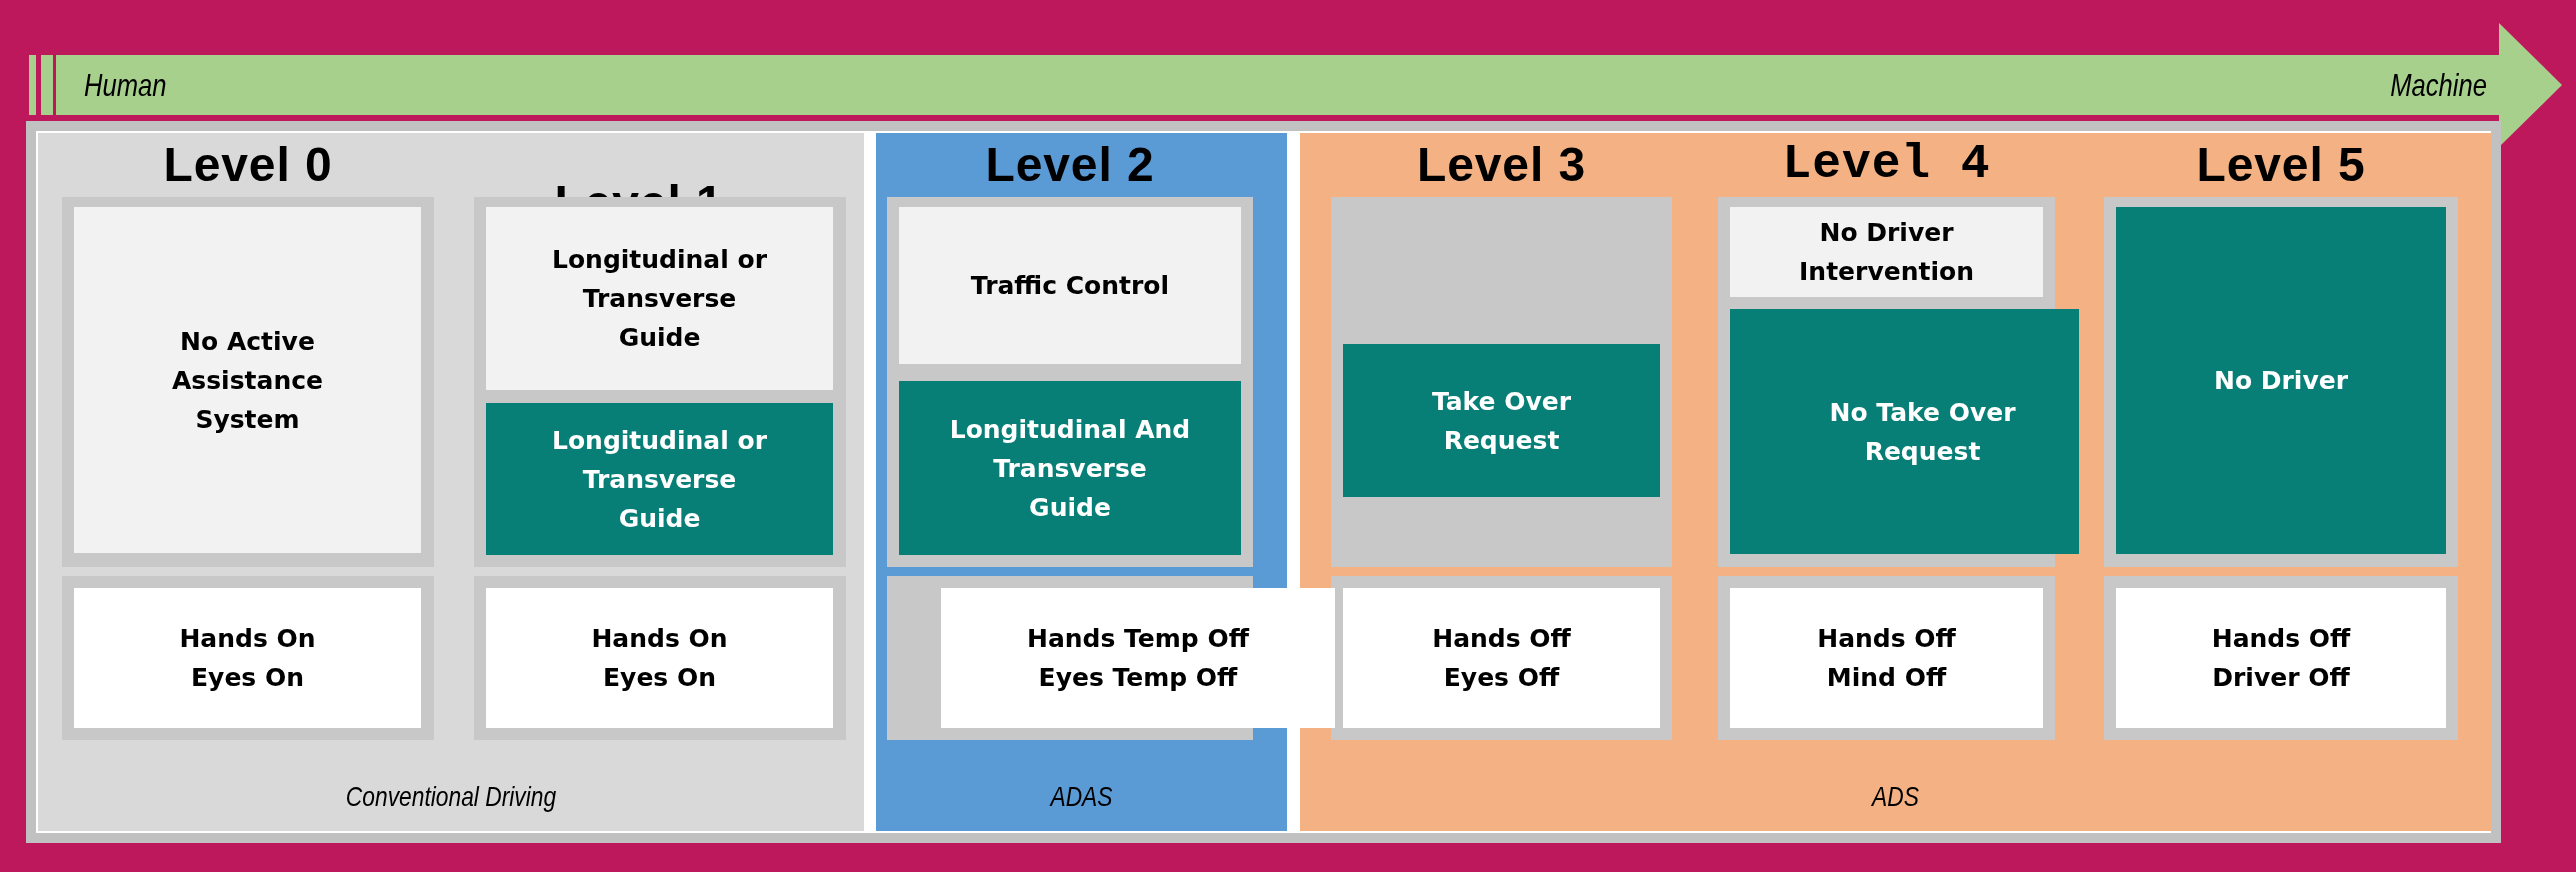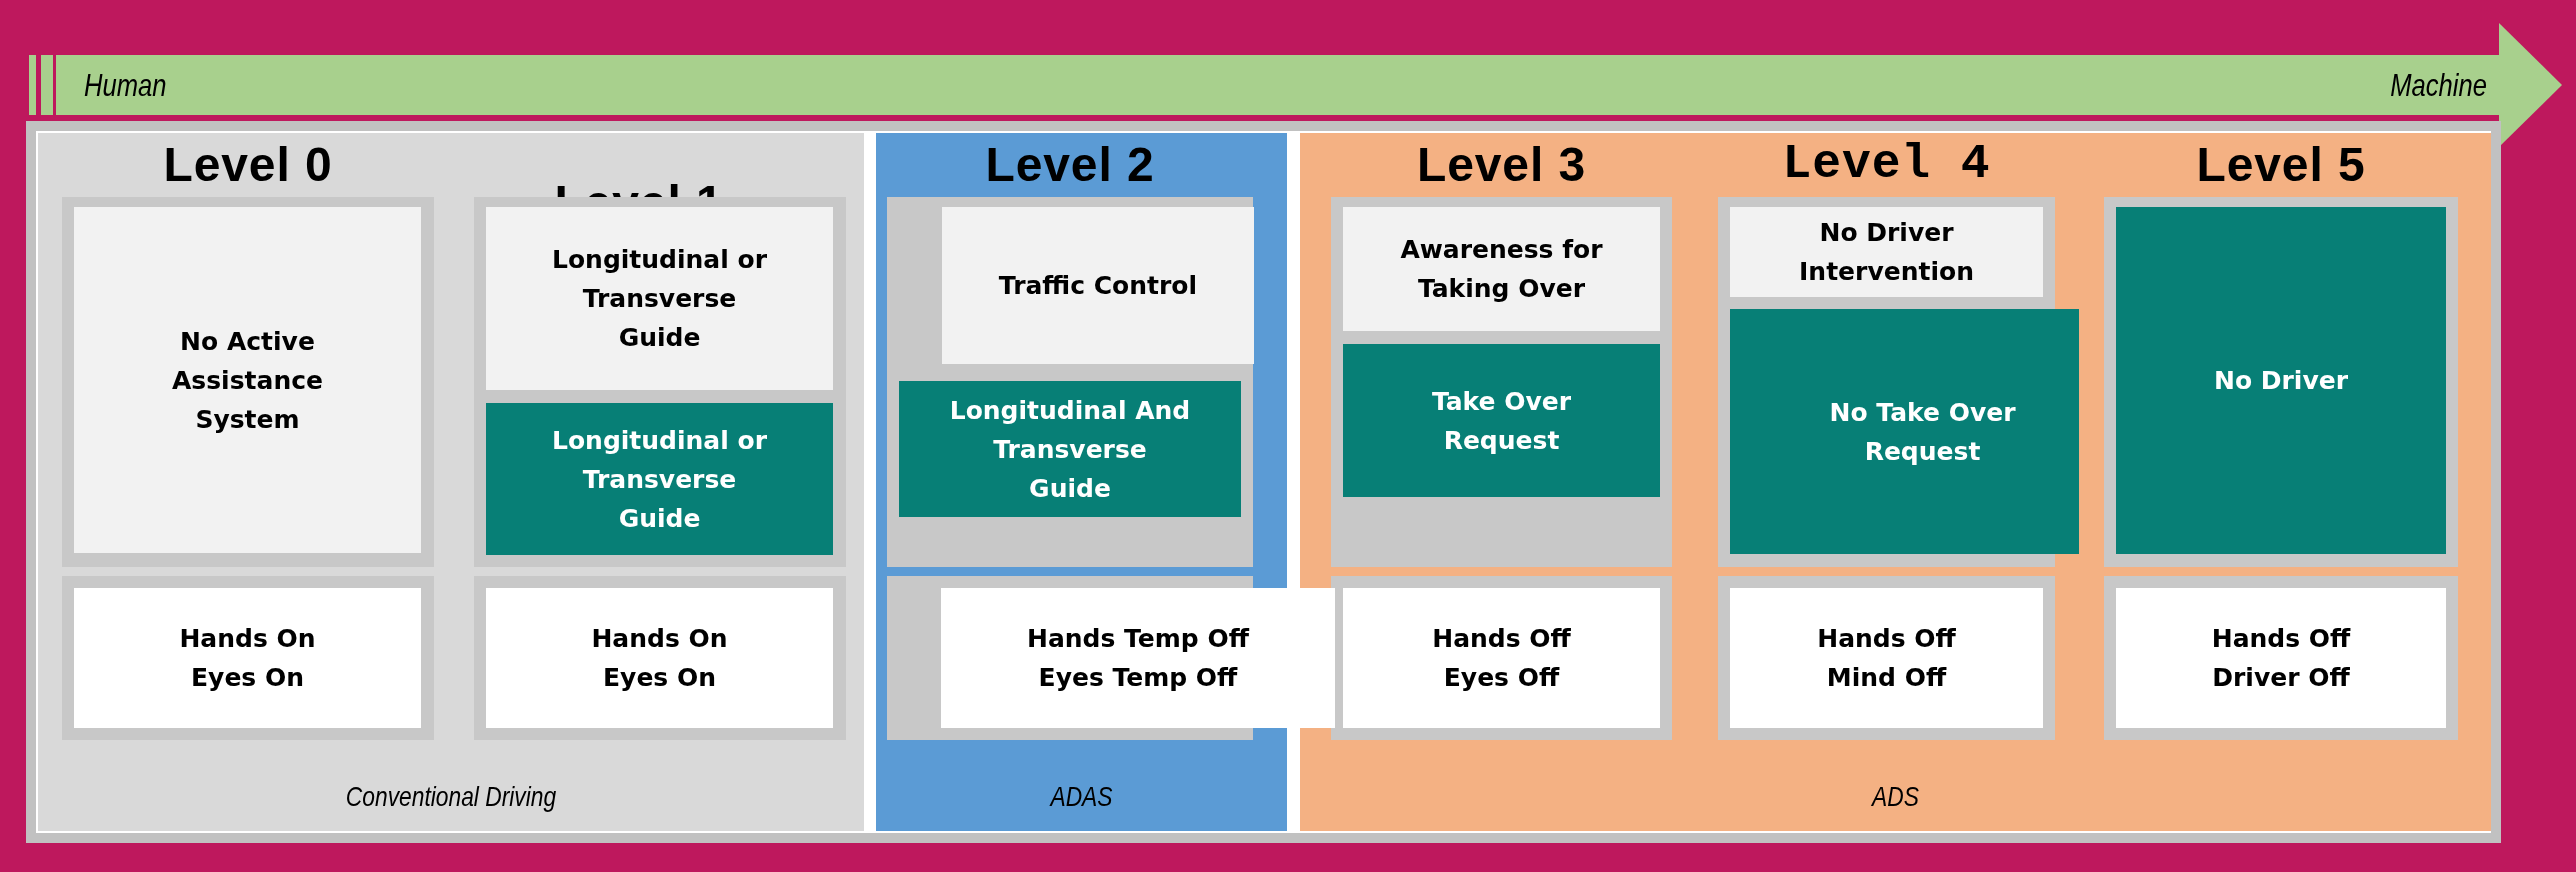--- a/index.html
+++ b/index.html
@@ -46,22 +46,22 @@
   .box{position:absolute;display:flex;align-items:center;justify-content:center;text-align:center;}
   .box span{white-space:pre-line;font-family:"DejaVu Sans",sans-serif;
             font-size:25px;font-weight:700;line-height:39px;}
   .box.light{background:var(--lightbox);}
   .box.white{background:var(--whitebox);}
   .box.teal{background:var(--teal);}
   .box.teal span{color:#ffffff;}
   .b-l0a{left:74px;top:207px;width:347px;height:346px;}
   .b-l1a{left:486px;top:207px;width:347px;height:183px;}
   .b-l1b{left:486px;top:403px;width:347px;height:152px;}
-  .b-l2a{left:899px;top:207px;width:312px;height:157px;margin-left:43px;}
-  .b-l2b{left:899px;top:381px;width:342px;height:136px;}
+  .b-l2a{left:899px;top:207px;width:342px;height:157px;}
+  .b-l2b{left:899px;top:381px;width:342px;height:174px;}
   .b-l3a{left:1343px;top:207px;width:317px;height:124px;}
   .b-l3b{left:1343px;top:344px;width:317px;height:153px;}
   .b-l4a{left:1730px;top:207px;width:313px;height:90px;}
   .b-l4b{left:1730px;top:309px;width:313px;height:245px;padding-left:36px;}
   .b-l5a{left:2116px;top:207px;width:330px;height:347px;}
   .bw{top:588px;height:140px;}
   .b-l0w{left:74px;width:347px;} .b-l1w{left:486px;width:347px;} .b-l2w{left:899px;width:394px;margin-left:42px;}
   .b-l3w{left:1343px;width:317px;} .b-l4w{left:1730px;width:313px;} .b-l5w{left:2116px;width:330px;}
 </style>
 </head>
@@ -134,24 +134,20 @@
   <div class="box teal b-l2b">
     <span>Longitudinal  And
 Transverse
 Guide</span>
   </div>
   <div class="box white bw b-l2w">
     <span>Hands Temp Off
 Eyes Temp Off</span>
   </div>
 
-  <div class="box light b-l3a">
-    <span>Awareness for
-Taking Over</span>
-  </div>
   <div class="box teal b-l3b">
     <span>Take Over
 Request</span>
   </div>
   <div class="box white bw b-l3w">
     <span>Hands Off
 Eyes Off</span>
   </div>
 
   <div class="box light b-l4a">

